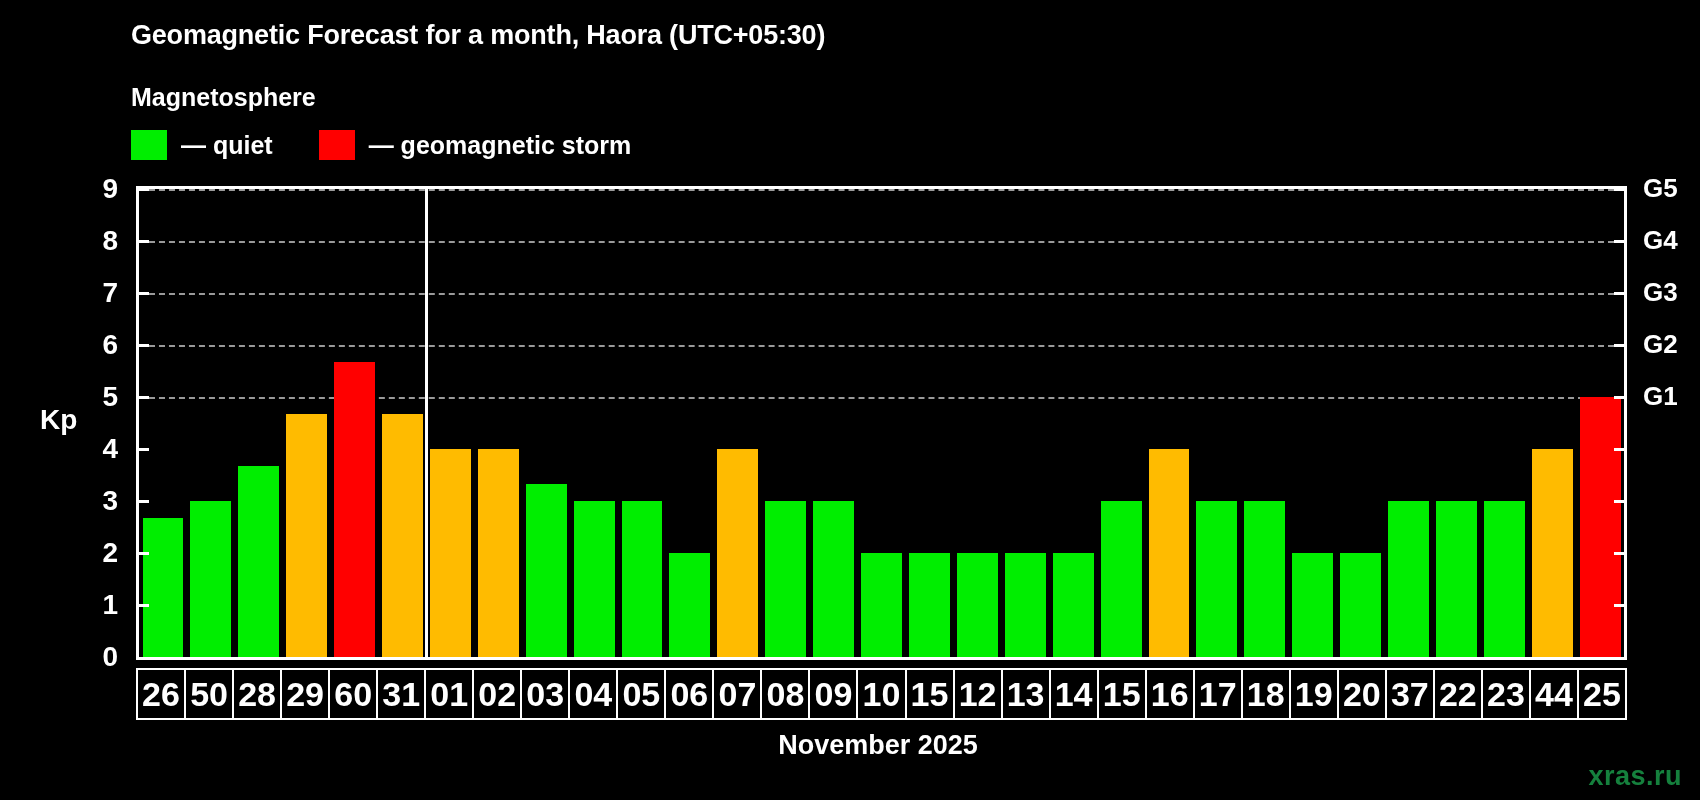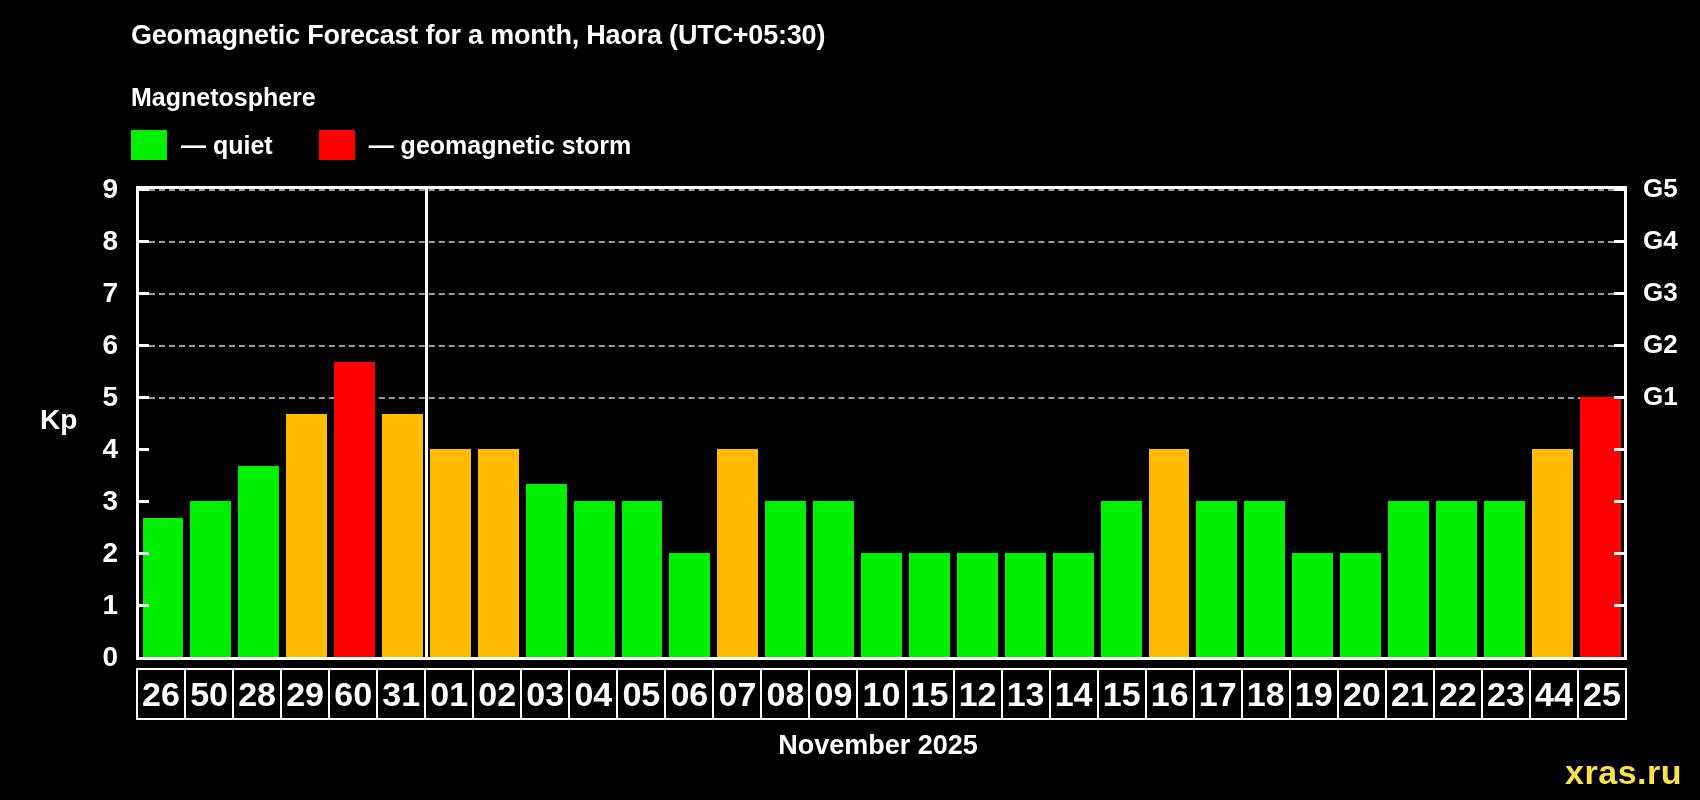--- a/index.html
+++ b/index.html
@@ -50,22 +50,22 @@
          display:flex;border:2px solid #ffffff;box-sizing:border-box;}
   .date-cell{flex:1 1 0;display:flex;align-items:center;justify-content:center;
              font-size:34px;font-weight:bold;border-right:2px solid #ffffff;
              box-sizing:border-box;}
   .date-cell:last-child{border-right:none;}
 
   .month{position:absolute;left:0;top:730px;width:1700px;text-align:center;
          font-size:27px;font-weight:bold;}
   .month span{position:relative;left:28px;}
 
-  .wm{position:absolute;right:18px;bottom:8px;font-size:34px;font-weight:bold;
-      color:#fde047;letter-spacing:0.5px;}
+  .wm{position:absolute;right:18px;bottom:8px;font-size:27px;font-weight:bold;
+      color:#15803d;letter-spacing:0.5px;}
 </style>
 </head>
 <body>
 
 <div id="root">
 
   <div class="title">Geomagnetic Forecast for a month, Haora (UTC+05:30)</div>
   <div class="subtitle">Magnetosphere</div>
 
   <div class="legend" id="legend">
@@ -247,21 +247,21 @@
       <div class="date-cell">15</div>
       <div class="date-cell">12</div>
       <div class="date-cell">13</div>
       <div class="date-cell">14</div>
       <div class="date-cell">15</div>
       <div class="date-cell">16</div>
       <div class="date-cell">17</div>
       <div class="date-cell">18</div>
       <div class="date-cell">19</div>
       <div class="date-cell">20</div>
-      <div class="date-cell">21</div>
+      <div class="date-cell">37</div>
       <div class="date-cell">22</div>
       <div class="date-cell">23</div>
       <div class="date-cell">44</div>
       <div class="date-cell">25</div>
     </div>
 
   <div class="month"><span>November 2025</span></div>
 
   <div class="wm">xras.ru</div>
 </div>

